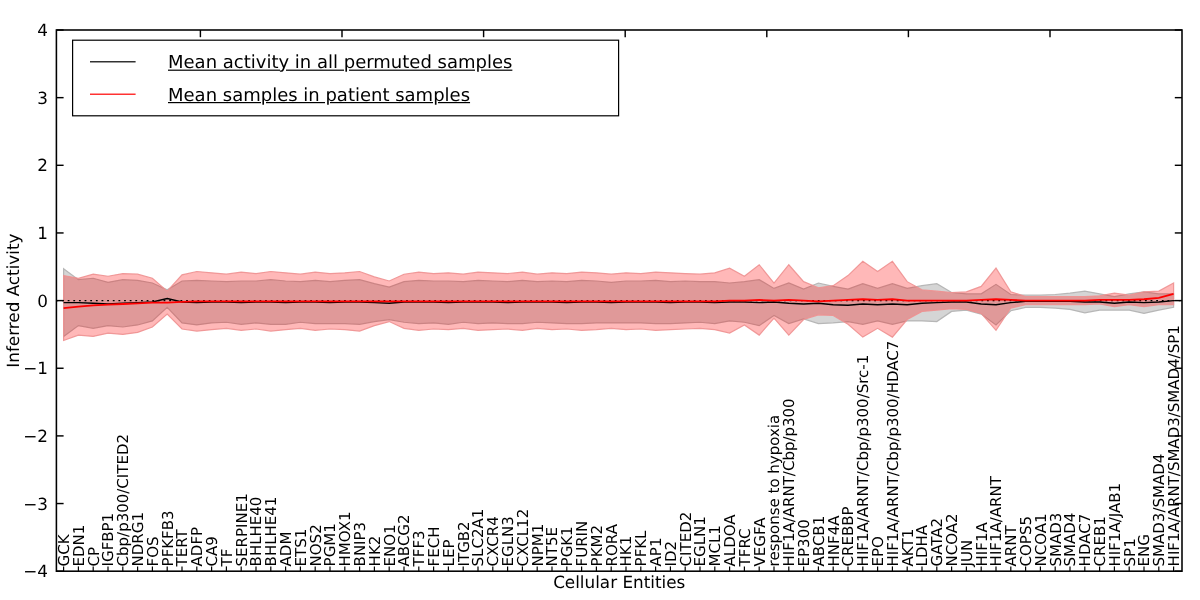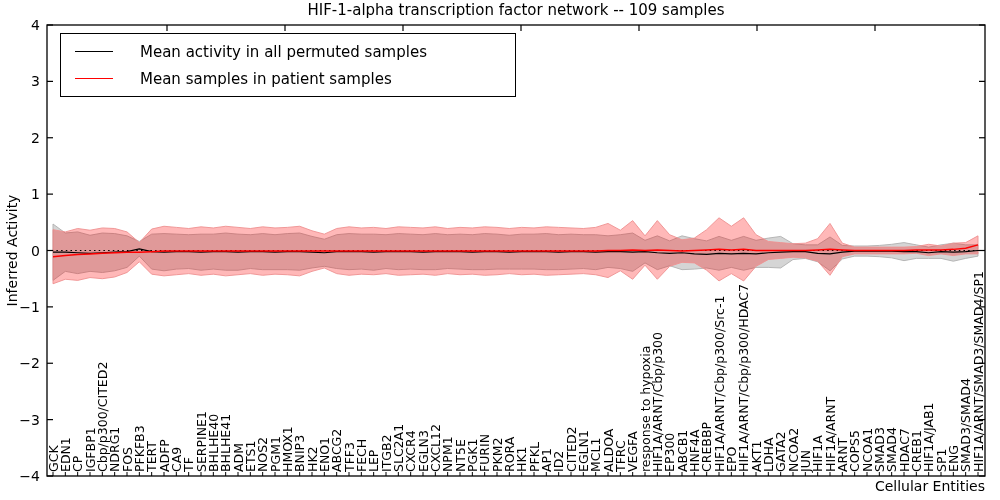--- a/index.html
+++ b/index.html
@@ -1,27 +1,27 @@
 <!DOCTYPE html>
 <html><head>
 <meta charset="utf-8">
 <style>
   html,body{margin:0;padding:0;background:#ffffff;}
   #figure{position:relative;width:1000px;height:500px;background:#ffffff;
           font-family:"DejaVu Sans","Liberation Sans",sans-serif;overflow:hidden;}
   #plot-svg{position:absolute;left:0;top:0;}
   .title{position:absolute;left:47px;top:1px;width:938px;text-align:center;
          font-size:15px;color:#000;}
-  .xlabel{position:absolute;left:47px;top:478px;width:938px;text-align:right;
+  .xlabel{position:absolute;left:47px;top:478px;width:938px;text-align:center;
           font-size:14px;color:#000;}
   .ylabel{position:absolute;left:-88px;top:242px;width:200px;height:17px;text-align:center;
           font-size:14px;color:#000;transform:rotate(-90deg);}
   .legend{position:absolute;left:60px;top:33px;width:456px;height:64px;
           background:#ffffff;border:1px solid #000;box-sizing:border-box;
-          display:flex;flex-direction:column;justify-content:space-around;padding:4px 0;}
+          display:flex;flex-direction:column;justify-content:space-around;padding:4px 0;text-decoration:underline;}
   .legend-row{display:flex;align-items:center;}
   .legend-line{width:38px;height:0;border-top:1.6px solid #000;margin-left:14px;margin-right:27px;flex:none;}
   .legend-label{font-size:15px;color:#000;white-space:nowrap;}
 </style>
 </head>
 <body>
 
 <div id="figure">
   <svg id="plot-svg" width="1000" height="500">
       <polygon points="53,224.00375000000003 65.33333333333333,233.02375 77.66666666666667,231.89625 90,235.27875 102.33333333333334,233.02375 114.66666666666666,233.5875 127,235.8425 139.33333333333331,241.48 151.66666666666669,234.15125 164,233.5875 176.33333333333331,234.15125 188.66666666666666,234.715 201,234.15125 213.33333333333334,234.15125 225.66666666666666,233.02375 238,234.15125 250.33333333333334,234.715 262.66666666666663,233.5875 275,234.71499999999997 287.33333333333337,233.5875 299.66666666666663,233.02375 312,236.40625 324.3333333333333,239.225 336.6666666666667,234.715 349,233.5875 361.3333333333333,234.15125 373.6666666666667,234.15125 386,234.715 398.3333333333333,233.5875 410.6666666666667,234.15125 423,234.71499999999997 435.3333333333333,233.5875 447.6666666666667,234.715 460,234.15125 472.3333333333333,234.71499999999997 484.6666666666667,233.5875 497,234.15125 509.3333333333333,235.27875 521.6666666666667,234.15125 534,234.15125 546.3333333333333,233.5875 558.6666666666667,234.71499999999997 571,234.15125 583.3333333333334,234.715 595.6666666666666,234.71499999999997 608,235.8425 620.3333333333334,234.715 632.6666666666666,233.02375 645,240.3525 657.3333333333334,235.8425 669.6666666666666,240.91625 682,235.8425 694.3333333333334,238.66125 706.6666666666666,240.91625 719,236.40625 731.3333333333334,240.3525 743.6666666666666,236.40625 756,240.3525 768.3333333333334,238.0975 780.6666666666666,236.40625 793,243.73499999999999 805.3333333333334,244.86249999999998 817.6666666666666,244.86249999999998 830,236.97 842.3333333333334,245.42625 854.6666666666666,245.99 867,245.99 879.3333333333334,245.42625 891.6666666666666,244.29875 904,242.6075 916.3333333333334,244.86249999999998 928.6666666666666,247.1175 941,244.86249999999998 953.3333333333334,243.17125000000001 965.6666666666666,244.86249999999998 978,244.86249999999998 978,256.1375 965.6666666666666,258.3925 953.3333333333334,261.21125000000006 941,258.3925 928.6666666666666,258.3925 916.3333333333334,258.3925 904,260.6475 891.6666666666666,257.82875 879.3333333333334,256.70125 867,256.1375 854.6666666666666,256.1375 842.3333333333334,258.95625 830,270.795 817.6666666666666,261.775 805.3333333333334,258.3925 793,259.52 780.6666666666666,267.97625000000005 768.3333333333334,267.4125 756,267.4125 743.6666666666666,270.23125 731.3333333333334,267.4125 719,270.23125 706.6666666666666,267.97624999999994 694.3333333333334,269.10375 682,269.6675 669.6666666666666,265.72124999999994 657.3333333333334,269.6675 645,262.9025 632.6666666666666,271.35875 620.3333333333334,268.54 608,267.4125 595.6666666666666,269.6675 583.3333333333334,268.54 571,269.10375 558.6666666666667,269.6675 546.3333333333333,269.6675 534,269.10375 521.6666666666667,269.10375 509.3333333333333,269.10375 497,269.10375 484.6666666666667,269.6675 472.3333333333333,269.6675 460,269.10375 447.6666666666667,268.54 435.3333333333333,269.6675 423,269.6675 410.6666666666667,269.10375 398.3333333333333,269.6675 386,268.54 373.6666666666667,270.23125 361.3333333333333,269.10375 349,269.6675 336.6666666666667,268.54 324.3333333333333,266.285 312,267.97625000000005 299.66666666666663,270.23125 287.33333333333337,269.6675 275,269.6675 262.66666666666663,269.6675 250.33333333333334,268.54 238,270.23125 225.66666666666666,270.23125 213.33333333333334,269.10375 201,270.23125 188.66666666666666,268.54 176.33333333333331,269.10375 164,270.795 151.66666666666669,269.10375 139.33333333333331,256.1375 127,267.4125 114.66666666666666,270.795 102.33333333333334,272.48625 90,271.35875 77.66666666666667,273.61375 65.33333333333333,271.35875 53,280.37875 " fill="#888888" fill-opacity="0.35" stroke="#b0b0b0" stroke-opacity="0.9" stroke-width="1"></polygon>
@@ -210,21 +210,20 @@
       <text x="928.6666666666666" y="472" font-size="12.5px" fill="#000" text-anchor="start" dominant-baseline="central" transform="rotate(-90 928.6666666666666 472)">HIF1A/JAB1</text>
       <line x1="941" y1="476" x2="941" y2="472" stroke="#000" stroke-width="1"></line>
       <text x="941" y="472" font-size="12.5px" fill="#000" text-anchor="start" dominant-baseline="central" transform="rotate(-90 941 472)">SP1</text>
       <line x1="953.3333333333334" y1="476" x2="953.3333333333334" y2="472" stroke="#000" stroke-width="1"></line>
       <text x="953.3333333333334" y="472" font-size="12.5px" fill="#000" text-anchor="start" dominant-baseline="central" transform="rotate(-90 953.3333333333334 472)">ENG</text>
       <line x1="965.6666666666666" y1="476" x2="965.6666666666666" y2="472" stroke="#000" stroke-width="1"></line>
       <text x="965.6666666666666" y="472" font-size="12.5px" fill="#000" text-anchor="start" dominant-baseline="central" transform="rotate(-90 965.6666666666666 472)">SMAD3/SMAD4</text>
       <line x1="978" y1="476" x2="978" y2="472" stroke="#000" stroke-width="1"></line>
       <text x="978" y="472" font-size="12.5px" fill="#000" text-anchor="start" dominant-baseline="central" transform="rotate(-90 978 472)">HIF1A/ARNT/SMAD3/SMAD4/SP1</text>
     </svg>
-  <div class="title">HIF-1-alpha transcription factor network -- 109 samples</div>
   <div class="xlabel">Cellular Entities</div>
   <div class="ylabel">Inferred Activity</div>
   <div class="legend">
     <div class="legend-row">
       <span class="legend-line" style="border-top-color: rgb(0, 0, 0);"></span>
       <span class="legend-label">Mean activity in all permuted samples</span>
     </div>
     <div class="legend-row">
       <span class="legend-line" style="border-top-color: rgb(255, 0, 0);"></span>
       <span class="legend-label">Mean samples in patient samples</span>

